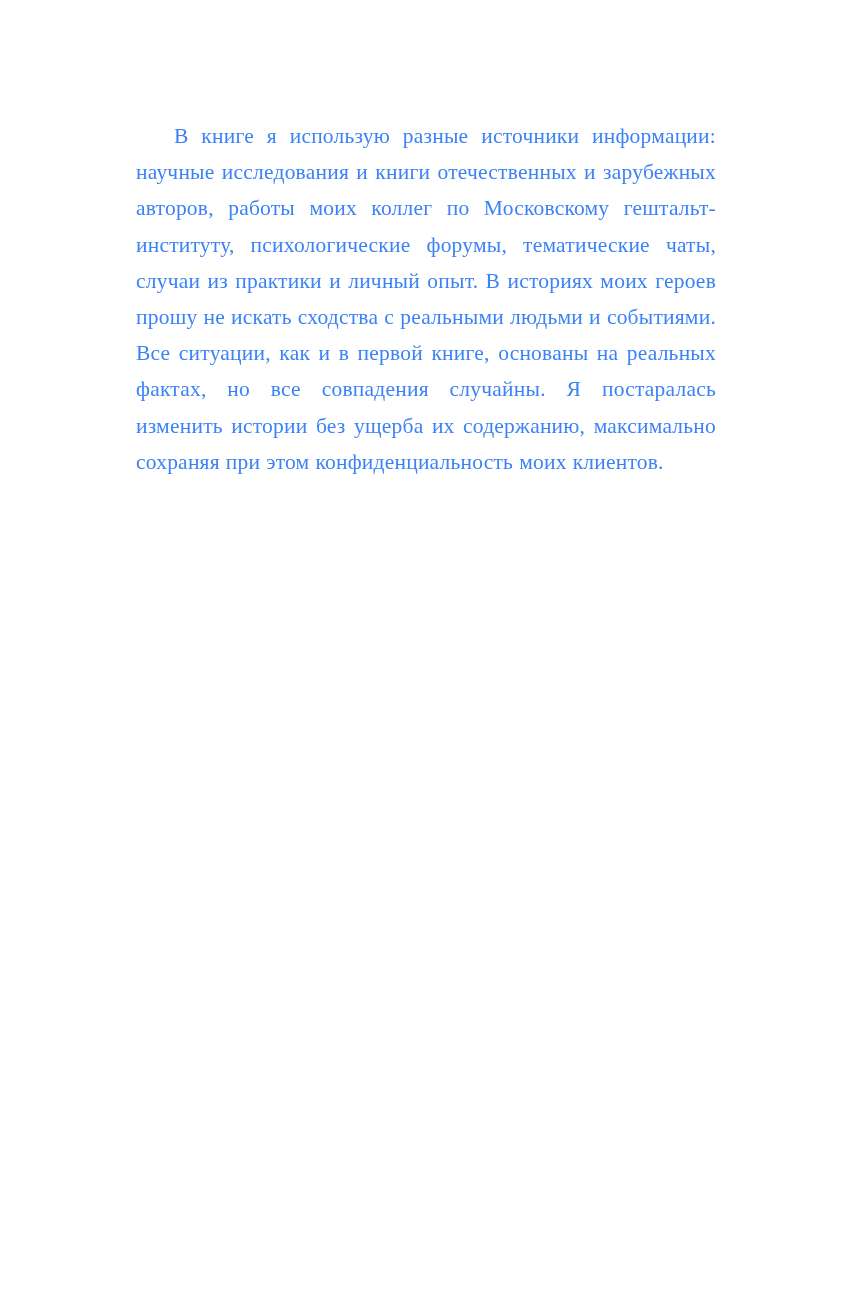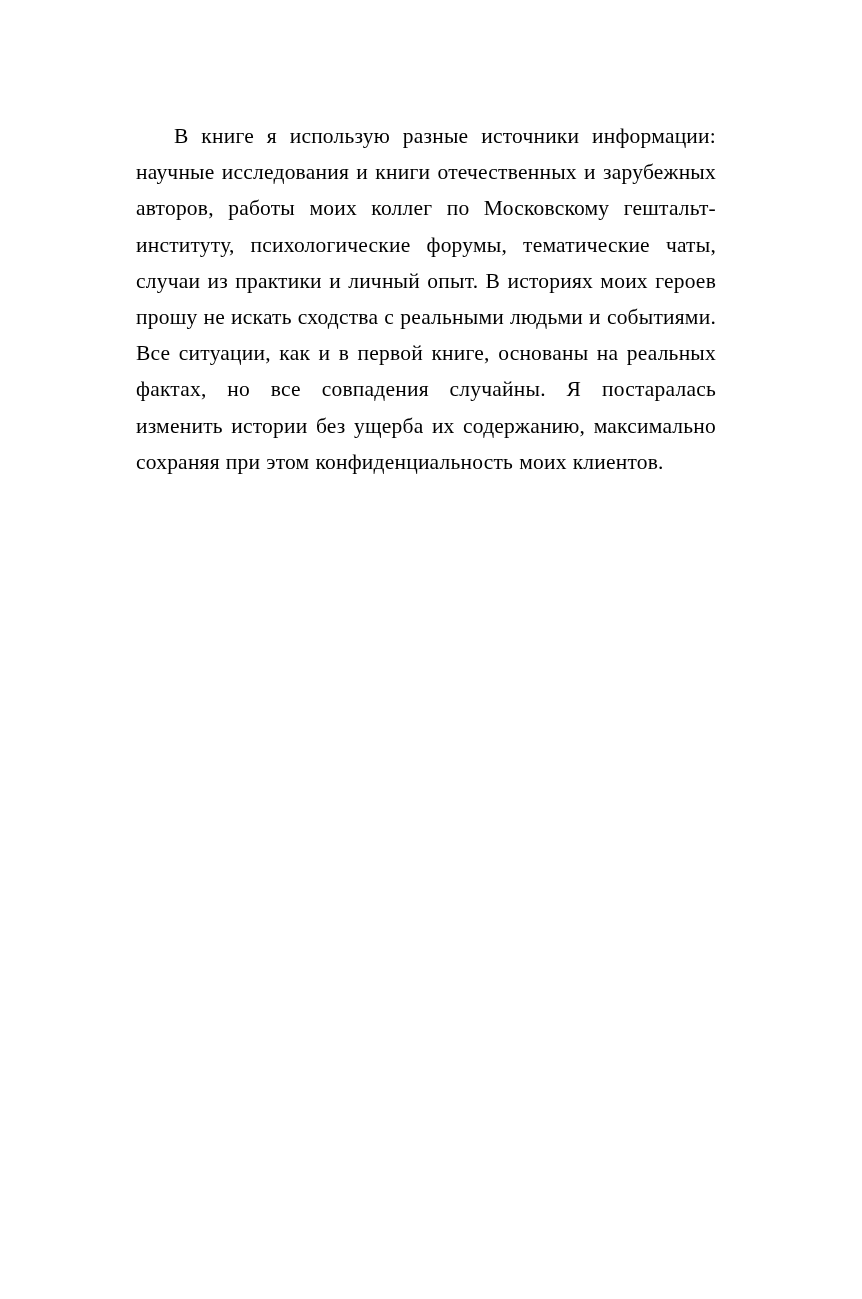--- a/index.html
+++ b/index.html
@@ -29,21 +29,21 @@
     width: 580px;
   }
   .body-paragraph {
     margin: 0;
     font-size: 21.5px;
     line-height: 36.2px;
     text-align: justify;
     text-justify: inter-word;
     text-indent: 38px;
     hyphens: manual;
-    color: #000000;
+    color: #3b82f6;
     letter-spacing: 0.01em;
     word-spacing: 0.02em;
   }
 </style>
 </head>
 <body>
 
 <div class="page">
   <div class="text-block">
     <p class="body-paragraph">В книге я использую разные источники информации: научные исследования и книги отечественных и зарубеж­ных авторов, работы моих коллег по Московскому геш­тальт-институту, психологические форумы, тематические чаты, случаи из практики и личный опыт. В историях моих героев прошу не искать сходства с реальными людьми и событиями. Все ситуации, как и в первой книге, осно­ваны на реальных фактах, но все совпадения случайны. Я постаралась изменить истории без ущерба их содержа­нию, максимально сохраняя при этом конфиденциальность моих клиентов.</p>

